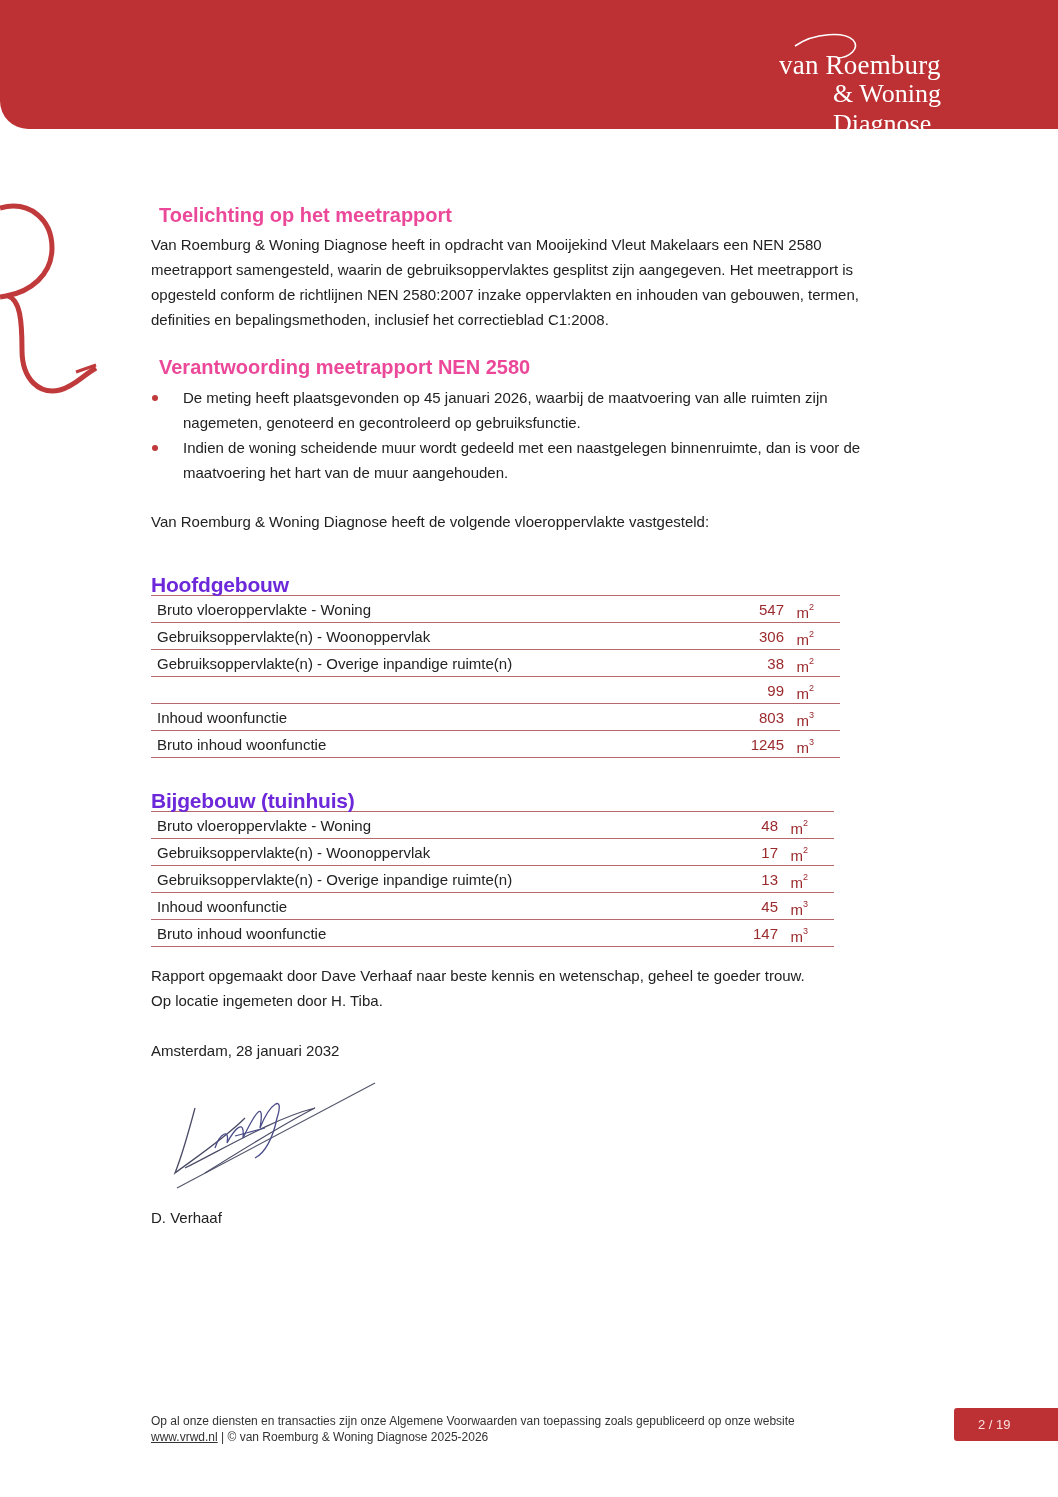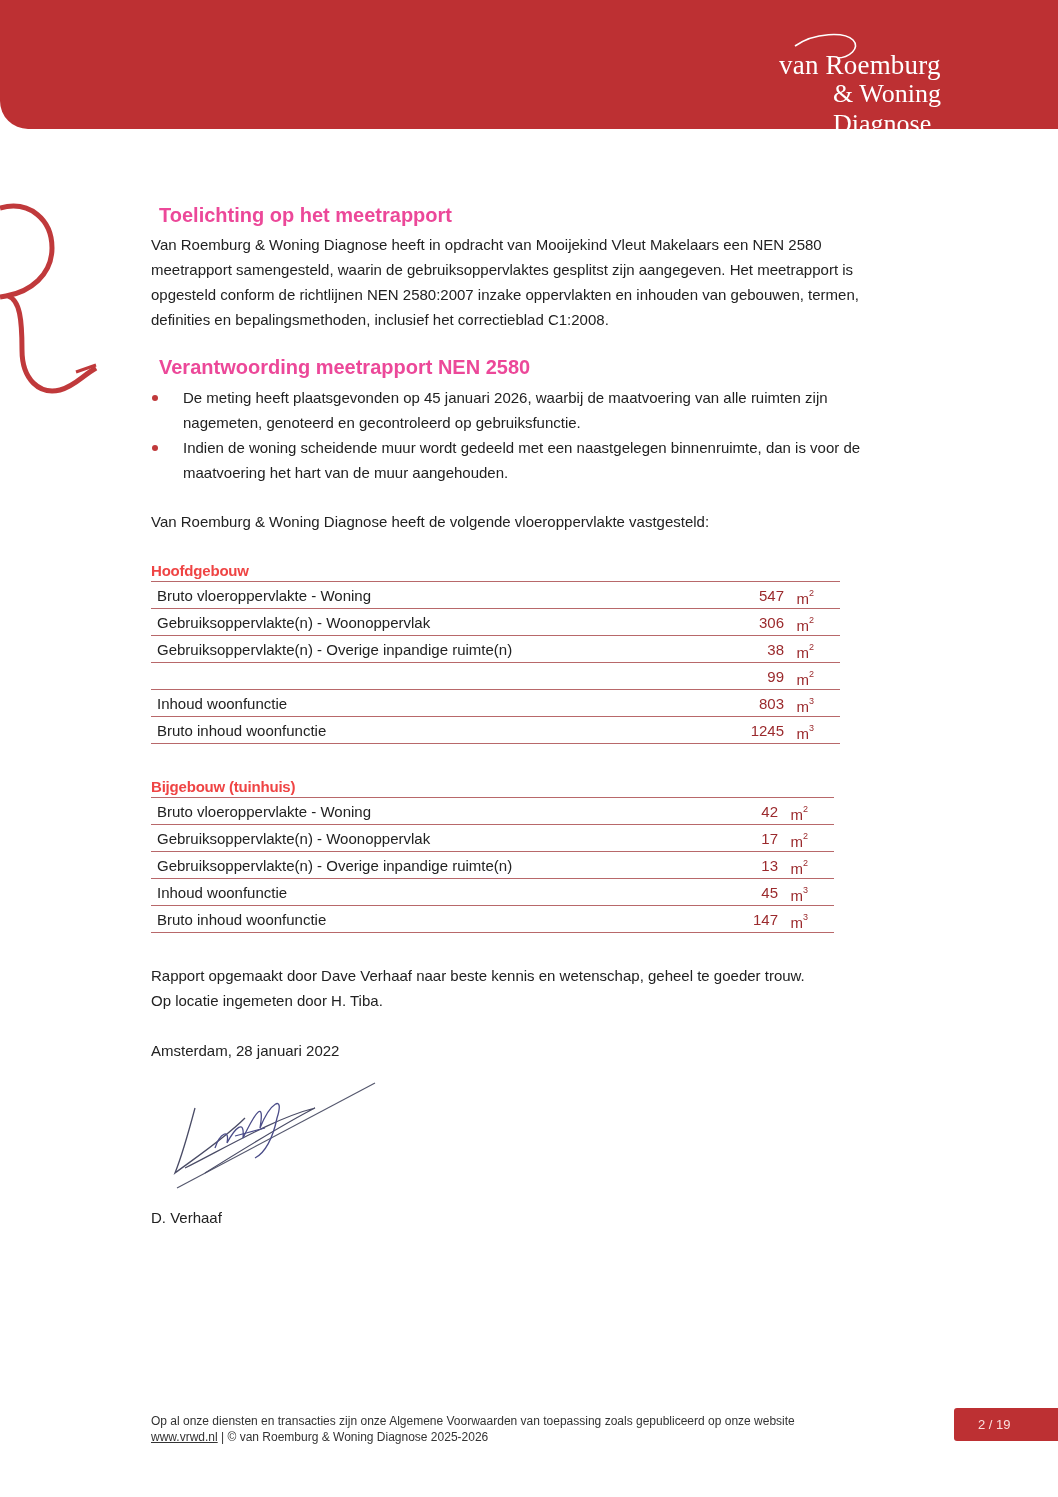--- a/index.html
+++ b/index.html
@@ -38,22 +38,22 @@
   .bullets li {
     position: relative; padding-left: 32px; font-size: 15px; line-height: 25px; color: #222;
   }
   .bullets li .dot {
     position: absolute; left: 1px; top: 10px; width: 6px; height: 6px; border-radius: 50%;
     background: #c0393b;
   }
 
   .tbl { position: absolute; left: 0; }
   .tbl .title {
-    font-size: 15px; font-weight: bold; color: #ef4444; height: 21px; line-height: 21px;
-    border-bottom: 1.5px solid #b8686a; letter-spacing: -0.2px;
+    font-size: 21px; font-weight: bold; color: #6d28d9; height: 21px; line-height: 21px;
+    border-bottom: 1.5px solid #b8686a; letter-spacing: -0.2px; margin-top: 14px;
   }
   .tbl .row {
     position: relative; height: 26px; line-height: 27px; font-size: 15px; color: #222;
     border-bottom: 1.5px solid #b8686a;
   }
   .tbl .row .label { position: absolute; left: 6px; top: 0; }
   .tbl .row .val { position: absolute; right: 56px; top: 0; color: #9b2a2d; text-align: right; }
   .tbl .row .unit { position: absolute; right: 26px; top: 0; color: #9b2a2d; }
   .tbl .row .unit sup { font-size: 9px; position: relative; top: -2px; }
 
@@ -136,21 +136,21 @@
       <span class="label">Bruto inhoud woonfunctie</span>
       <span class="val">1245</span>
       <span class="unit"><span>m</span><sup>3</sup></span>
     </div>
   </div>
 
   <div class="tbl" style="top:776px; width:683px">
     <div class="title">Bijgebouw (tuinhuis)</div>
     <div class="row">
       <span class="label">Bruto vloeroppervlakte - Woning</span>
-      <span class="val">42</span>
+      <span class="val">48</span>
       <span class="unit"><span>m</span><sup>2</sup></span>
     </div>
     <div class="row">
       <span class="label">Gebruiksoppervlakte(n) - Woonoppervlak</span>
       <span class="val">17</span>
       <span class="unit"><span>m</span><sup>2</sup></span>
     </div>
     <div class="row">
       <span class="label">Gebruiksoppervlakte(n) - Overige inpandige ruimte(n)</span>
       <span class="val">13</span>
@@ -163,21 +163,21 @@
     </div>
     <div class="row">
       <span class="label">Bruto inhoud woonfunctie</span>
       <span class="val">147</span>
       <span class="unit"><span>m</span><sup>3</sup></span>
     </div>
   </div>
 
   <div class="para" style="top:963px">Rapport opgemaakt door Dave Verhaaf naar beste kennis en wetenschap, geheel te goeder trouw.</div>
   <div class="para" style="top:988px">Op locatie ingemeten door H. Tiba.</div>
-  <div class="para" style="top:1038px">Amsterdam, 28 januari 2022</div>
+  <div class="para" style="top:1038px">Amsterdam, 28 januari 2032</div>
   <div class="para" style="top:1205px">D. Verhaaf</div>
 </div>
 
 <svg class="signature" viewBox="0 0 220 120">
   <path d="M12 110 L210 5" stroke="#55586e" stroke-width="1.2" fill="none"></path>
   <path d="M30 30 C22 60, 14 85, 10 95 C30 80, 60 60, 80 40" stroke="#4a4c66" stroke-width="1.3" fill="none"></path>
   <path d="M20 90 C60 70, 110 40, 150 30 C120 45, 80 70, 40 95" stroke="#4a4c66" stroke-width="1.2" fill="none"></path>
   <path d="M50 70 C55 55, 65 50, 62 65 C70 50, 80 40, 78 60 C90 35, 100 20, 95 50 C105 25, 120 15, 112 40 C108 60, 100 75, 90 80" stroke="#4a4c88" stroke-width="1.3" fill="none"></path>
   <path d="M70 58 L100 50" stroke="#4a4c88" stroke-width="1.1" fill="none"></path>
 </svg>

